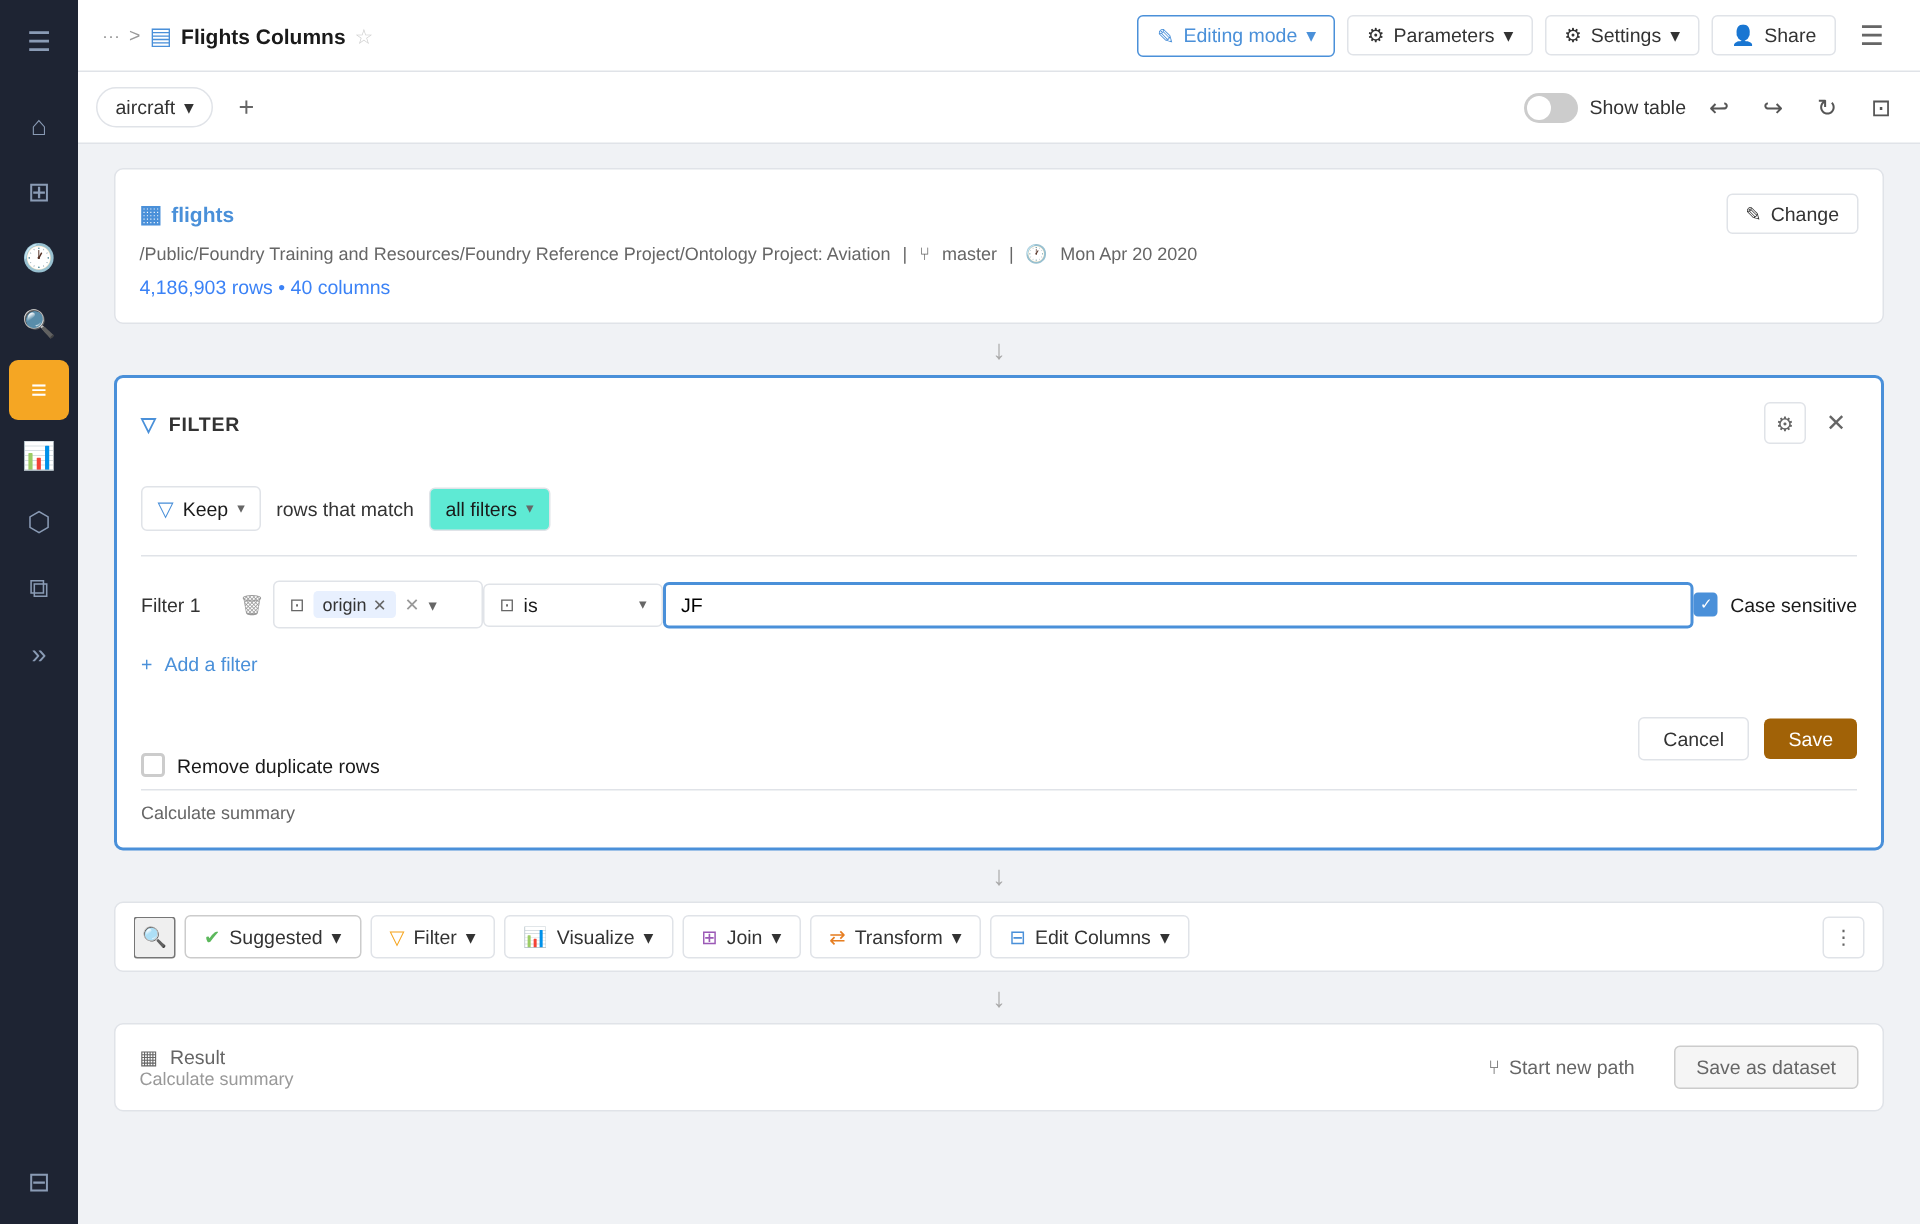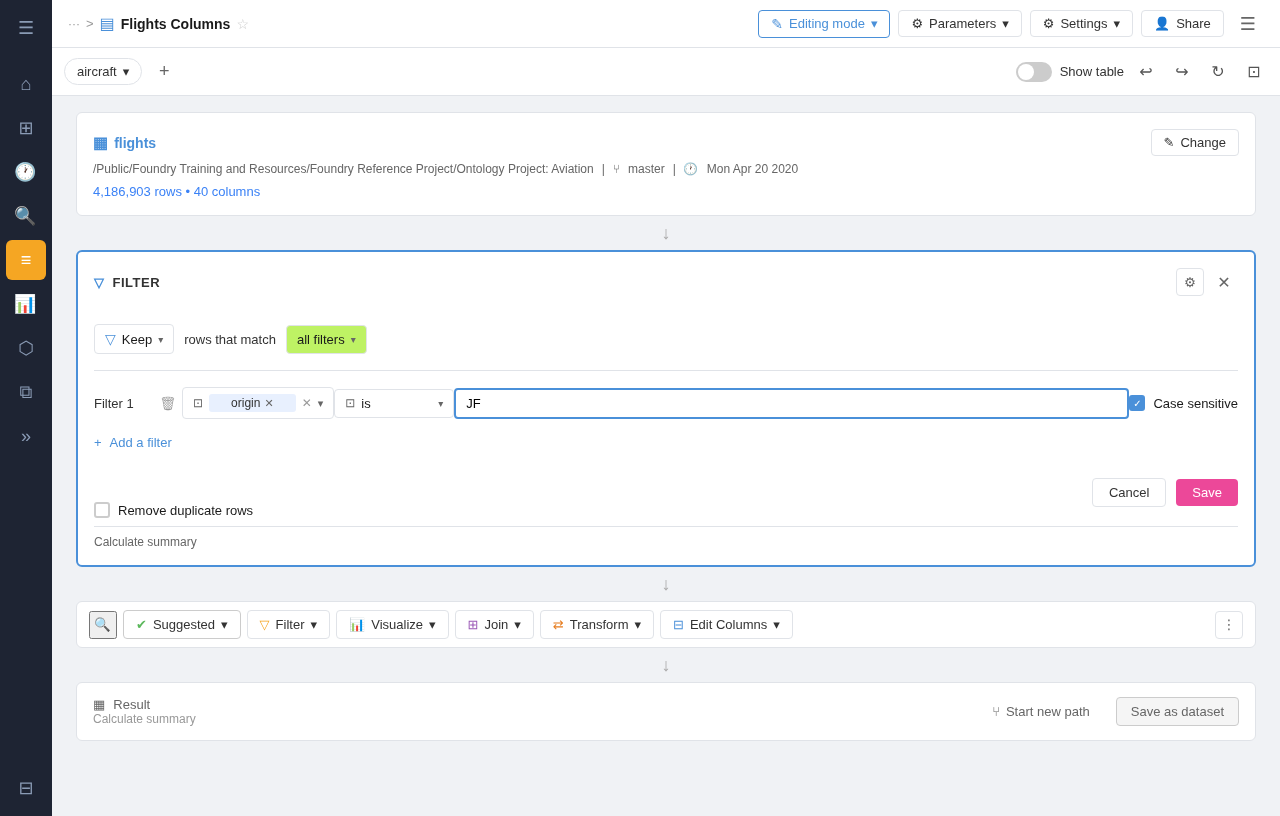--- a/index.html
+++ b/index.html
@@ -50,44 +50,44 @@
     .filter-card { background: #fff; border: 2px solid #4a90d9; border-radius: 6px; padding: 16px; }
     .filter-header { display: flex; align-items: center; gap: 8px; margin-bottom: 16px; padding-bottom: 12px; }
     .filter-title { font-weight: 700; font-size: 13px; color: #333; text-transform: uppercase; letter-spacing: 0.5px; display: flex; align-items: center; gap: 8px; }
     .filter-header-actions { margin-left: auto; display: flex; gap: 6px; }
     .gear-btn { width: 28px; height: 28px; display: flex; align-items: center; justify-content: center; border: 1px solid #e0e3e8; border-radius: 4px; background: #fff; cursor: pointer; color: #666; }
     .close-btn { width: 28px; height: 28px; display: flex; align-items: center; justify-content: center; border: none; background: none; cursor: pointer; color: #666; font-size: 16px; }
 
     .filter-row-top { display: flex; align-items: center; gap: 10px; margin-bottom: 16px; }
     .keep-dropdown { display: flex; align-items: center; gap: 6px; padding: 6px 10px; border: 1px solid #e0e3e8; border-radius: 4px; background: #fff; cursor: pointer; font-size: 13px; }
     .rows-text { font-size: 13px; color: #333; }
-    .all-filters-dropdown { display: flex; align-items: center; gap: 6px; padding: 6px 10px; border: 1px solid #e0e3e8; border-radius: 4px; background: #bef264; cursor: pointer; font-size: 13px; }
+    .all-filters-dropdown { display: flex; align-items: center; gap: 6px; padding: 6px 10px; border: 1px solid #e0e3e8; border-radius: 4px; background: #5eead4; cursor: pointer; font-size: 13px; }
 
     .filter-divider { border: none; border-top: 1px solid #e0e3e8; margin-bottom: 16px; }
 
     .filter-row { display: flex; align-items: center; margin-bottom: 16px; }
     .filter-label { font-size: 13px; color: #333; font-weight: 500; min-width: 60px; }
     .trash-btn { width: 28px; height: 28px; display: flex; align-items: center; justify-content: center; border: none; background: none; cursor: pointer; color: #999; }
     .column-selector { display: flex; align-items: center; gap: 6px; padding: 6px 10px; border: 1px solid #e0e3e8; border-radius: 4px; background: #fff; cursor: pointer; font-size: 13px; min-width: 140px; }
-    .tag { display: flex; align-items: center; gap: 4px; background: #e8f0fe; color: #333; border-radius: 3px; padding: 2px 22px; font-size: 12px; }
+    .tag { display: flex; align-items: center; gap: 4px; background: #e8f0fe; color: #333; border-radius: 3px; padding: 2px 6px; font-size: 12px; }
     .tag-close { cursor: pointer; color: #666; font-size: 11px; }
     .clear-btn { color: #999; cursor: pointer; font-size: 12px; }
     .chevron-btn { color: #666; cursor: pointer; font-size: 11px; }
     .is-dropdown { display: flex; align-items: center; gap: 6px; padding: 6px 10px; border: 1px solid #e0e3e8; border-radius: 4px; background: #fff; cursor: pointer; font-size: 13px; min-width: 120px; }
     .value-input { padding: 6px 10px; border: 2px solid #4a90d9; border-radius: 4px; font-size: 13px; outline: none; min-width: 200px; flex: 1; }
     .case-sensitive-area { display: flex; align-items: center; gap: 8px; }
     .checkbox { width: 16px; height: 16px; border: 2px solid #4a90d9; border-radius: 3px; background: #4a90d9; cursor: pointer; display: flex; align-items: center; justify-content: center; color: #fff; font-size: 10px; }
 
     .add-filter-row { display: flex; align-items: center; gap: 8px; margin-bottom: 16px; cursor: pointer; color: #4a90d9; font-size: 13px; }
 
     .filter-footer { display: flex; align-items: center; gap: 10px; }
     .remove-dup-area { display: flex; align-items: center; gap: 8px; flex: 1; margin-top: 36px; }
     .checkbox-empty { width: 16px; height: 16px; border: 2px solid #ccc; border-radius: 3px; background: #fff; cursor: pointer; }
     .cancel-btn { padding: 6px 16px; border: 1px solid #e0e3e8; border-radius: 4px; background: #fff; cursor: pointer; font-size: 13px; color: #333; }
-    .save-btn { padding: 6px 16px; border: none; border-radius: 4px; background: #ec4899; cursor: pointer; font-size: 13px; color: #fff; font-weight: 500; }
+    .save-btn { padding: 6px 16px; border: none; border-radius: 4px; background: #a16207; cursor: pointer; font-size: 13px; color: #fff; font-weight: 500; }
 
     .calc-summary { font-size: 12px; color: #666; padding-top: 8px; border-top: 1px solid #e0e3e8; margin-top: 8px; }
 
     
     .transform-toolbar { background: #fff; border: 1px solid #e0e3e8; border-radius: 6px; padding: 8px 12px; display: flex; align-items: center; gap: 6px; }
     .search-icon-btn { width: 28px; height: 28px; display: flex; align-items: center; justify-content: center; cursor: pointer; color: #666; }
     .transform-btn { display: flex; align-items: center; gap: 6px; padding: 6px 12px; border: 1px solid #e0e3e8; border-radius: 4px; background: #fff; cursor: pointer; font-size: 13px; color: #333; }
     .transform-btn.suggested { border-color: #ccc; }
     .more-btn { width: 28px; height: 28px; display: flex; align-items: center; justify-content: center; border: 1px solid #e0e3e8; border-radius: 4px; background: #fff; cursor: pointer; color: #666; margin-left: auto; }
 

